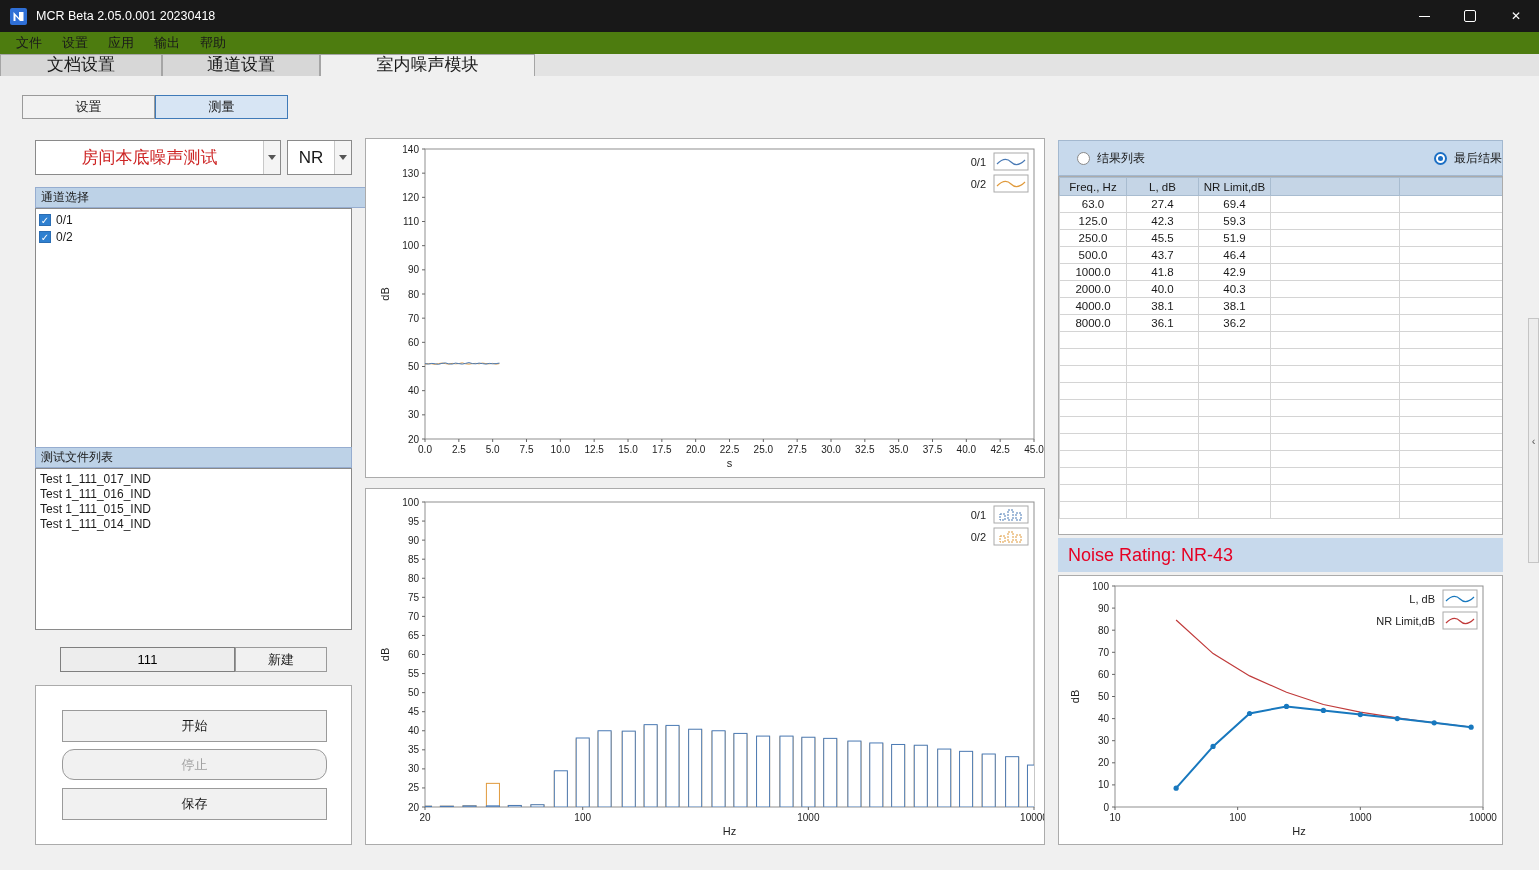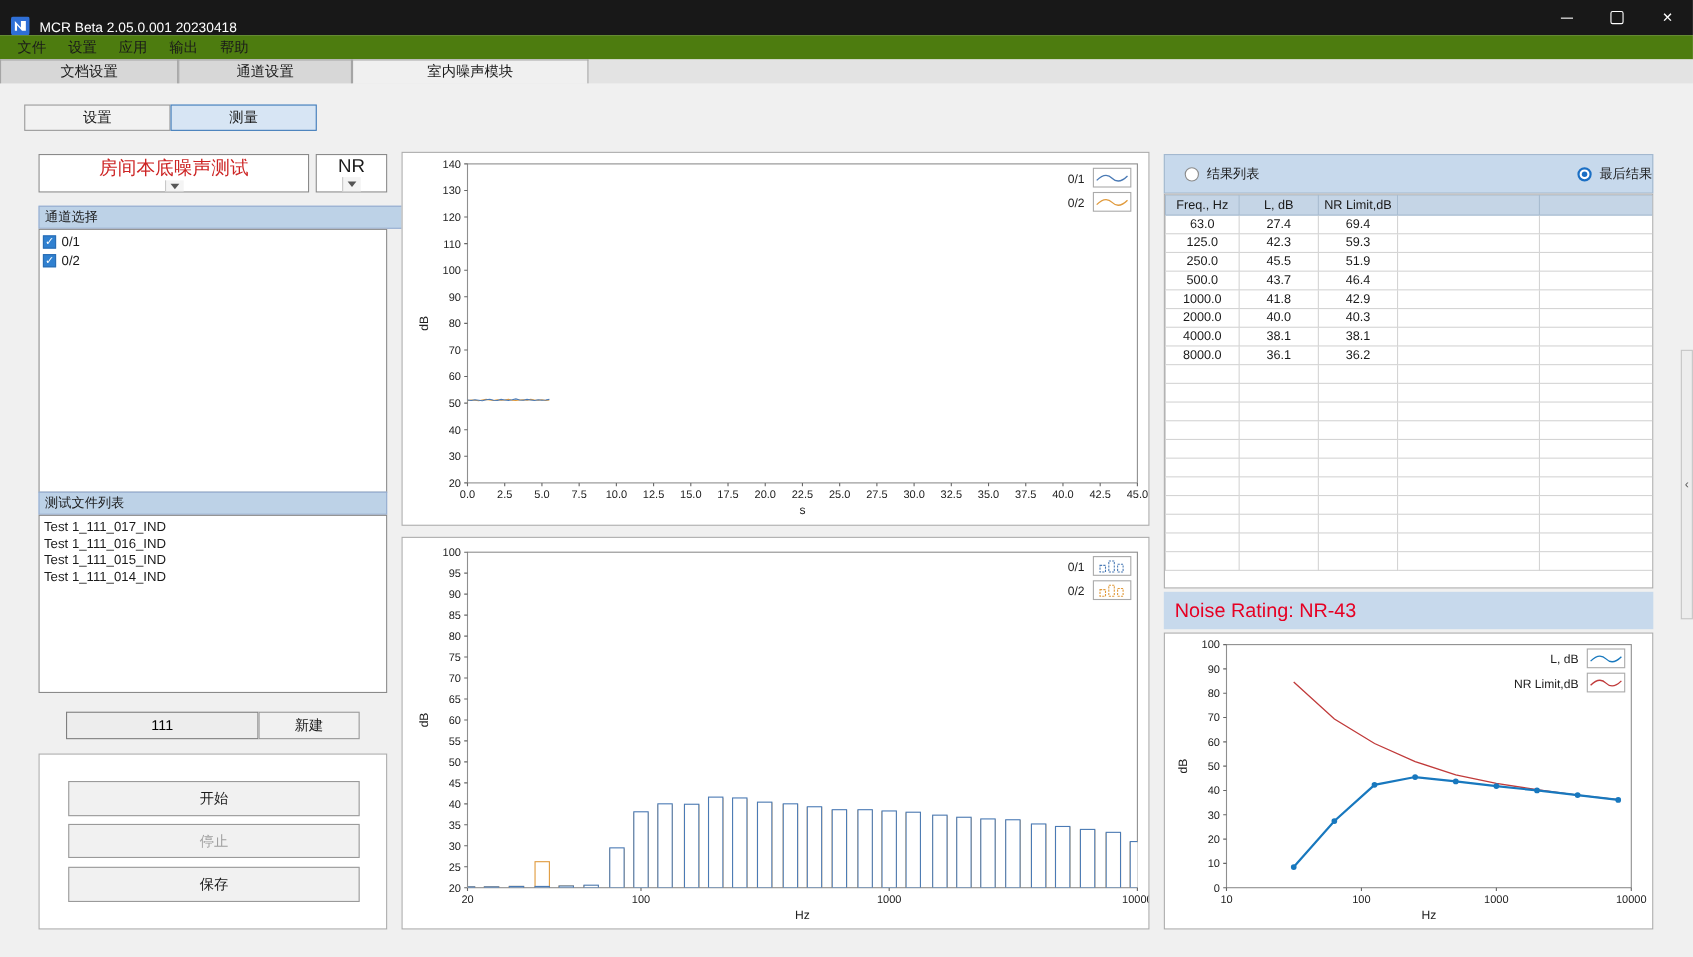--- a/index.html
+++ b/index.html
@@ -1,53 +1,53 @@
 <!DOCTYPE html>
 <html><head>
 <meta charset="utf-8">
 <style>
   * { margin:0; padding:0; box-sizing:border-box; }
   html,body { width:1539px; height:870px; overflow:hidden; background:#f0f0f0;
     font-family:"Liberation Sans", sans-serif; color:#1a1a1a; position:relative; }
 
   
-  .titlebar { height:32px; background:#181818; display:flex; align-items:flex-end;
+  .titlebar { height:32px; background:#181818; display:flex; align-items:center;
     padding-left:10px; gap:9px; color:#fff; font-size:12.5px; }
   .app-logo { width:17px; height:17px; display:inline-block; }
   .win-controls { margin-left:auto; display:flex; height:100%; }
   .win-btn { width:46px; height:100%; display:flex; align-items:center; justify-content:center; color:#fff; }
   .glyph-min::before { content:''; display:block; width:11px; height:1px; background:#fff; }
   .glyph-max::before { content:''; display:block; width:10px; height:10px; border:1px solid #fff; border-radius:2px; }
   .glyph-close::before { content:'\2715'; font-size:12px; }
 
   
   .menubar { height:22px; background:#4d7c0f; display:flex; align-items:center; padding-left:6px; font-size:13px; }
   .menu-item { padding:0 10px; line-height:22px; }
 
   
   .tabstrip { height:22px; background:#e3e3e3; display:flex; }
-  .tab { text-align:center; line-height:20px; font-size:13px; background:#d7d7d7;
+  .tab { text-align:center; line-height:20px; font-size:17px; background:#d7d7d7;
     border:1px solid #a5a5a5; border-bottom:none; }
   .tab.t1 { width:162px; } .tab.t2 { width:158px; } .tab.t3 { width:215px; }
   .tab.active { background:#f0f0f0; }
 
   .content-bg { position:absolute; left:0; top:76px; width:1539px; height:794px; background:#f0f0f0; }
 
   
   .subtabs { position:absolute; left:22px; top:95px; display:flex; }
   .subtab { width:133px; height:24px; line-height:22px; text-align:center; font-size:13px;
     background:#f2f2f2; border:1px solid #9a9a9a; }
   .subtab.active { background:#d7e5f4; border:1px solid #3f7ab8; }
   .panel { position:absolute; background:#fff; border:1px solid #ababab; }
   .hdr-blue { position:absolute; background:#bdd2e7; border:1px solid #96add0; font-size:12px;
     line-height:19px; padding-left:5px; }
   .listbox { position:absolute; background:#fff; border:1px solid #8a8a8a; overflow:hidden; }
 
   
-  .combo { position:absolute; background:#fff; border:1px solid #8a8a8a; display:flex; align-items:center;flex-direction:column; }
+  .combo { position:absolute; background:#fff; border:1px solid #8a8a8a; display:flex; align-items:center; }
   .combo .val { flex:1; text-align:center; }
   .combo .arrow-zone { width:17px; height:100%; border-left:1px solid #c8c8c8;
     display:flex; align-items:center; justify-content:center; background:#f4f4f4; }
   .chev { width:0; height:0; border-left:4px solid transparent; border-right:4px solid transparent; border-top:5px solid #555; }
   .red-serif { font-family:"Liberation Serif", serif; font-size:17px; color:#cd2424; }
   .nr-val { font-size:17px; }
 
   
   .chan-item { display:flex; align-items:center; gap:5px; height:17px; padding-left:3px; font-size:12px; }
   .checkbox { width:12px; height:12px; background:#2f80d0; border:1px solid #2a6db3; color:#fff;
@@ -161,21 +161,21 @@
   <div class="file-item">Test 1_111_016_IND</div>
   <div class="file-item">Test 1_111_015_IND</div>
   <div class="file-item">Test 1_111_014_IND</div>
 </div>
 
 <input class="name-input" style="left: 60px; top: 647px; width: 175px; height: 25px;" value="111">
 <div class="btn" style="left:235px; top:647px; width:92px; height:25px;">新建</div>
 
 <div class="panel" style="left:35px; top:685px; width:317px; height:160px;"></div>
 <div class="btn" style="left:62px; top:710px; width:265px; height:32px;">开始</div>
-<div class="btn disabled" style="left:62px; top:749px; width:265px; height:31px;">停止</div>
+<div class="btn disabled" style="left:62px; top:749px; width:265px; height:31px;border-radius:12px;">停止</div>
 <div class="btn" style="left:62px; top:788px; width:265px; height:32px;">保存</div>
 
 <div class="panel" style="left:365px; top:138px; width:680px; height:340px;">
   <svg id="time-chart" width="678" height="338">
       <rect x="59" y="10" width="609" height="290" fill="#fff" stroke="#8f8f8f"></rect>
       <line x1="56" y1="300" x2="59" y2="300" stroke="#666"></line>
       <text x="53" y="303.5" text-anchor="end" font-size="10" fill="#222">20</text>
       <line x1="56" y1="275.8333333333333" x2="59" y2="275.8333333333333" stroke="#666"></line>
       <text x="53" y="279.3333333333333" text-anchor="end" font-size="10" fill="#222">30</text>
       <line x1="56" y1="251.66666666666669" x2="59" y2="251.66666666666669" stroke="#666"></line>

